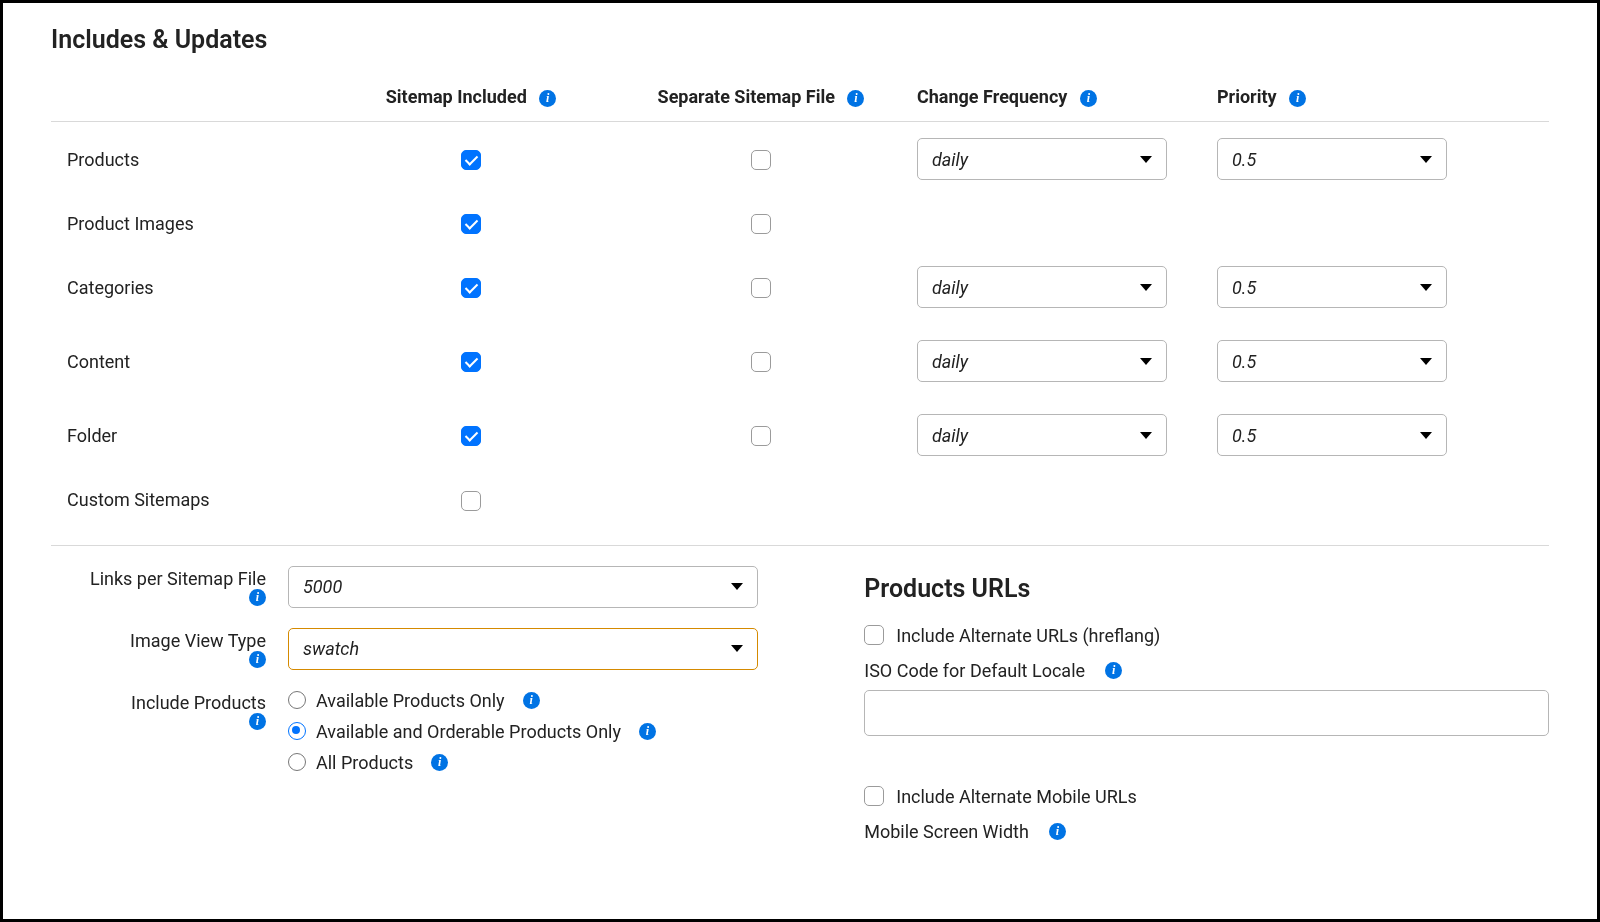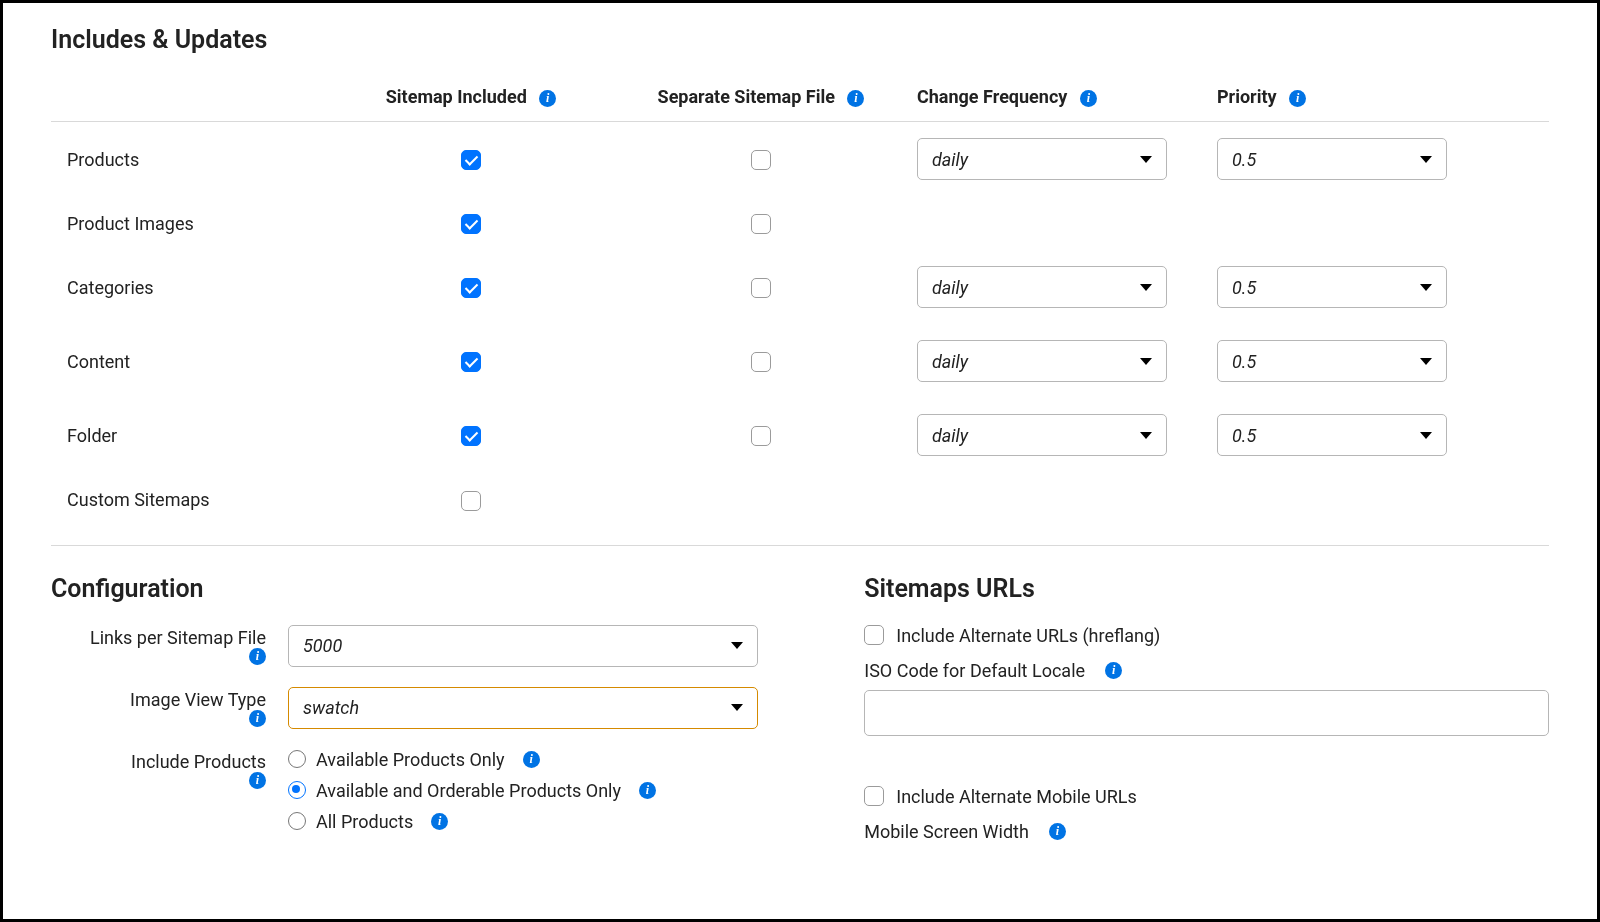--- a/index.html
+++ b/index.html
@@ -177,21 +177,20 @@
           <td></td>
         </tr>
       </tbody>
   </table>
 
   <div class="divider"></div>
 
   <div class="cols">
 
     <div class="col-left">
-      <h2>Configuration</h2>
 
       <div class="form-row">
         <label class="fl">
           <span>Links per Sitemap File</span>
           <span class="info-icon">i</span>
         </label>
         <div class="field">
           <div class="sel">
             <span>5000</span>
             <span class="caret"></span>
@@ -231,21 +230,21 @@
             <div class="radio-row">
               <span class="radio"></span>
               <span>All Products</span>
               <span class="info-icon">i</span>
             </div>
           </div>
       </div>
     </div>
 
     <div class="col-right">
-      <h2>Sitemaps URLs</h2>
+      <h2>Products URLs</h2>
 
       <div class="inline-label">
         <span class="chk"></span>
         <span>Include Alternate URLs (hreflang)</span>
       </div>
 
       <div class="inline-label" style="margin-bottom:9px;">
         <span>ISO Code for Default Locale</span>
         <span class="info-icon">i</span>
       </div>

